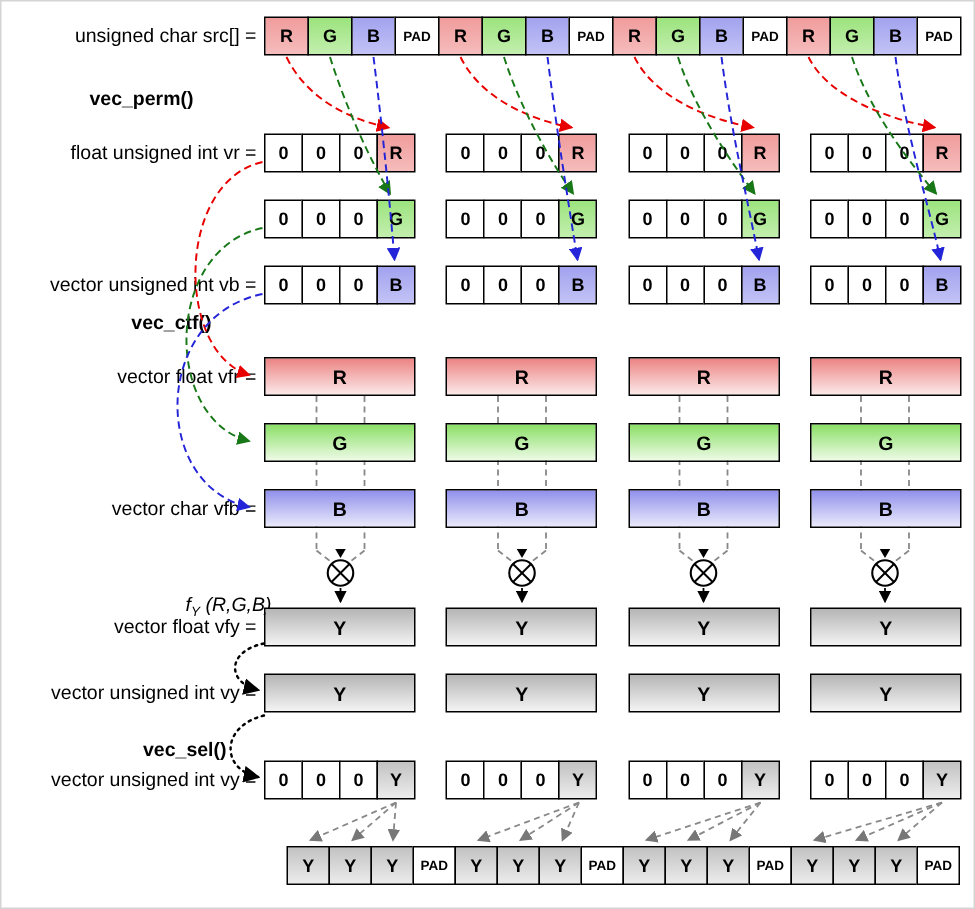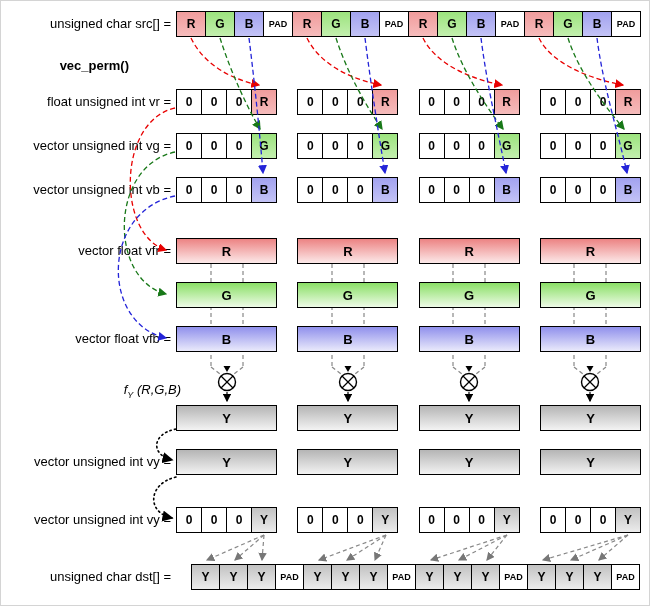--- a/index.html
+++ b/index.html
@@ -62,28 +62,29 @@
       <line class="gw" x1="452" y1="263" x2="452" y2="366"></line>
         <line class="gw" x1="484" y1="263" x2="484" y2="366"></line>
       <line class="gw" x1="573" y1="263" x2="573" y2="366"></line>
         <line class="gw" x1="605" y1="263" x2="605" y2="366"></line>
     </g>
   </svg>
 
   <div class="lbl fn" style="top:57px;width:128px">vec_perm()</div>
   <div class="lbl" style="top:10px">unsigned char src[] =</div>
   <div class="lbl" style="top:88px">float unsigned int vr =</div>
-  <div class="lbl" style="top:132px">vector unsigned int vg =</div>
   <div class="lbl" style="top:176px">vector unsigned int vb =</div>
+  <div class="lbl fn" style="top:206px;width:140px">vec_ctf()</div>
   <div class="lbl" style="top:237px">vector float vfr =</div>
-  <div class="lbl" style="top:325px">vector float vfb =</div>
-  <div class="lbl fy" style="top:376px;width:180px"><i>f</i><sub>Y</sub>&nbsp;<i>(R,G,B)</i></div>
+  <div class="lbl" style="top:325px">vector char vfb =</div>
+  <div class="lbl fy" style="top:389px;width:180px"><i>f</i><sub>Y</sub>&nbsp;<i>(R,G,B)</i></div>
+  <div class="lbl" style="top:404px">vector float vfy =</div>
   <div class="lbl" style="top:448px">vector unsigned int vy =</div>
+  <div class="lbl fn" style="top:491px;width:150px">vec_sel()</div>
   <div class="lbl" style="top:506px">vector unsigned int vy =</div>
-  <div class="lbl" style="top:563px">unsigned char dst[] =</div>
 
   <div class="row" style="left:175px;top:10px;width:465px">
       <div class="cell c-r" style="width: 30px;">R</div>
       <div class="cell c-g" style="width: 30px;">G</div>
       <div class="cell c-b" style="width: 30px;">B</div>
       <div class="cell c-pad" style="width: 30px;">PAD</div>
       <div class="cell c-r" style="width: 30px;">R</div>
       <div class="cell c-g" style="width: 30px;">G</div>
       <div class="cell c-b" style="width: 30px;">B</div>
       <div class="cell c-pad" style="width: 30px;">PAD</div>

